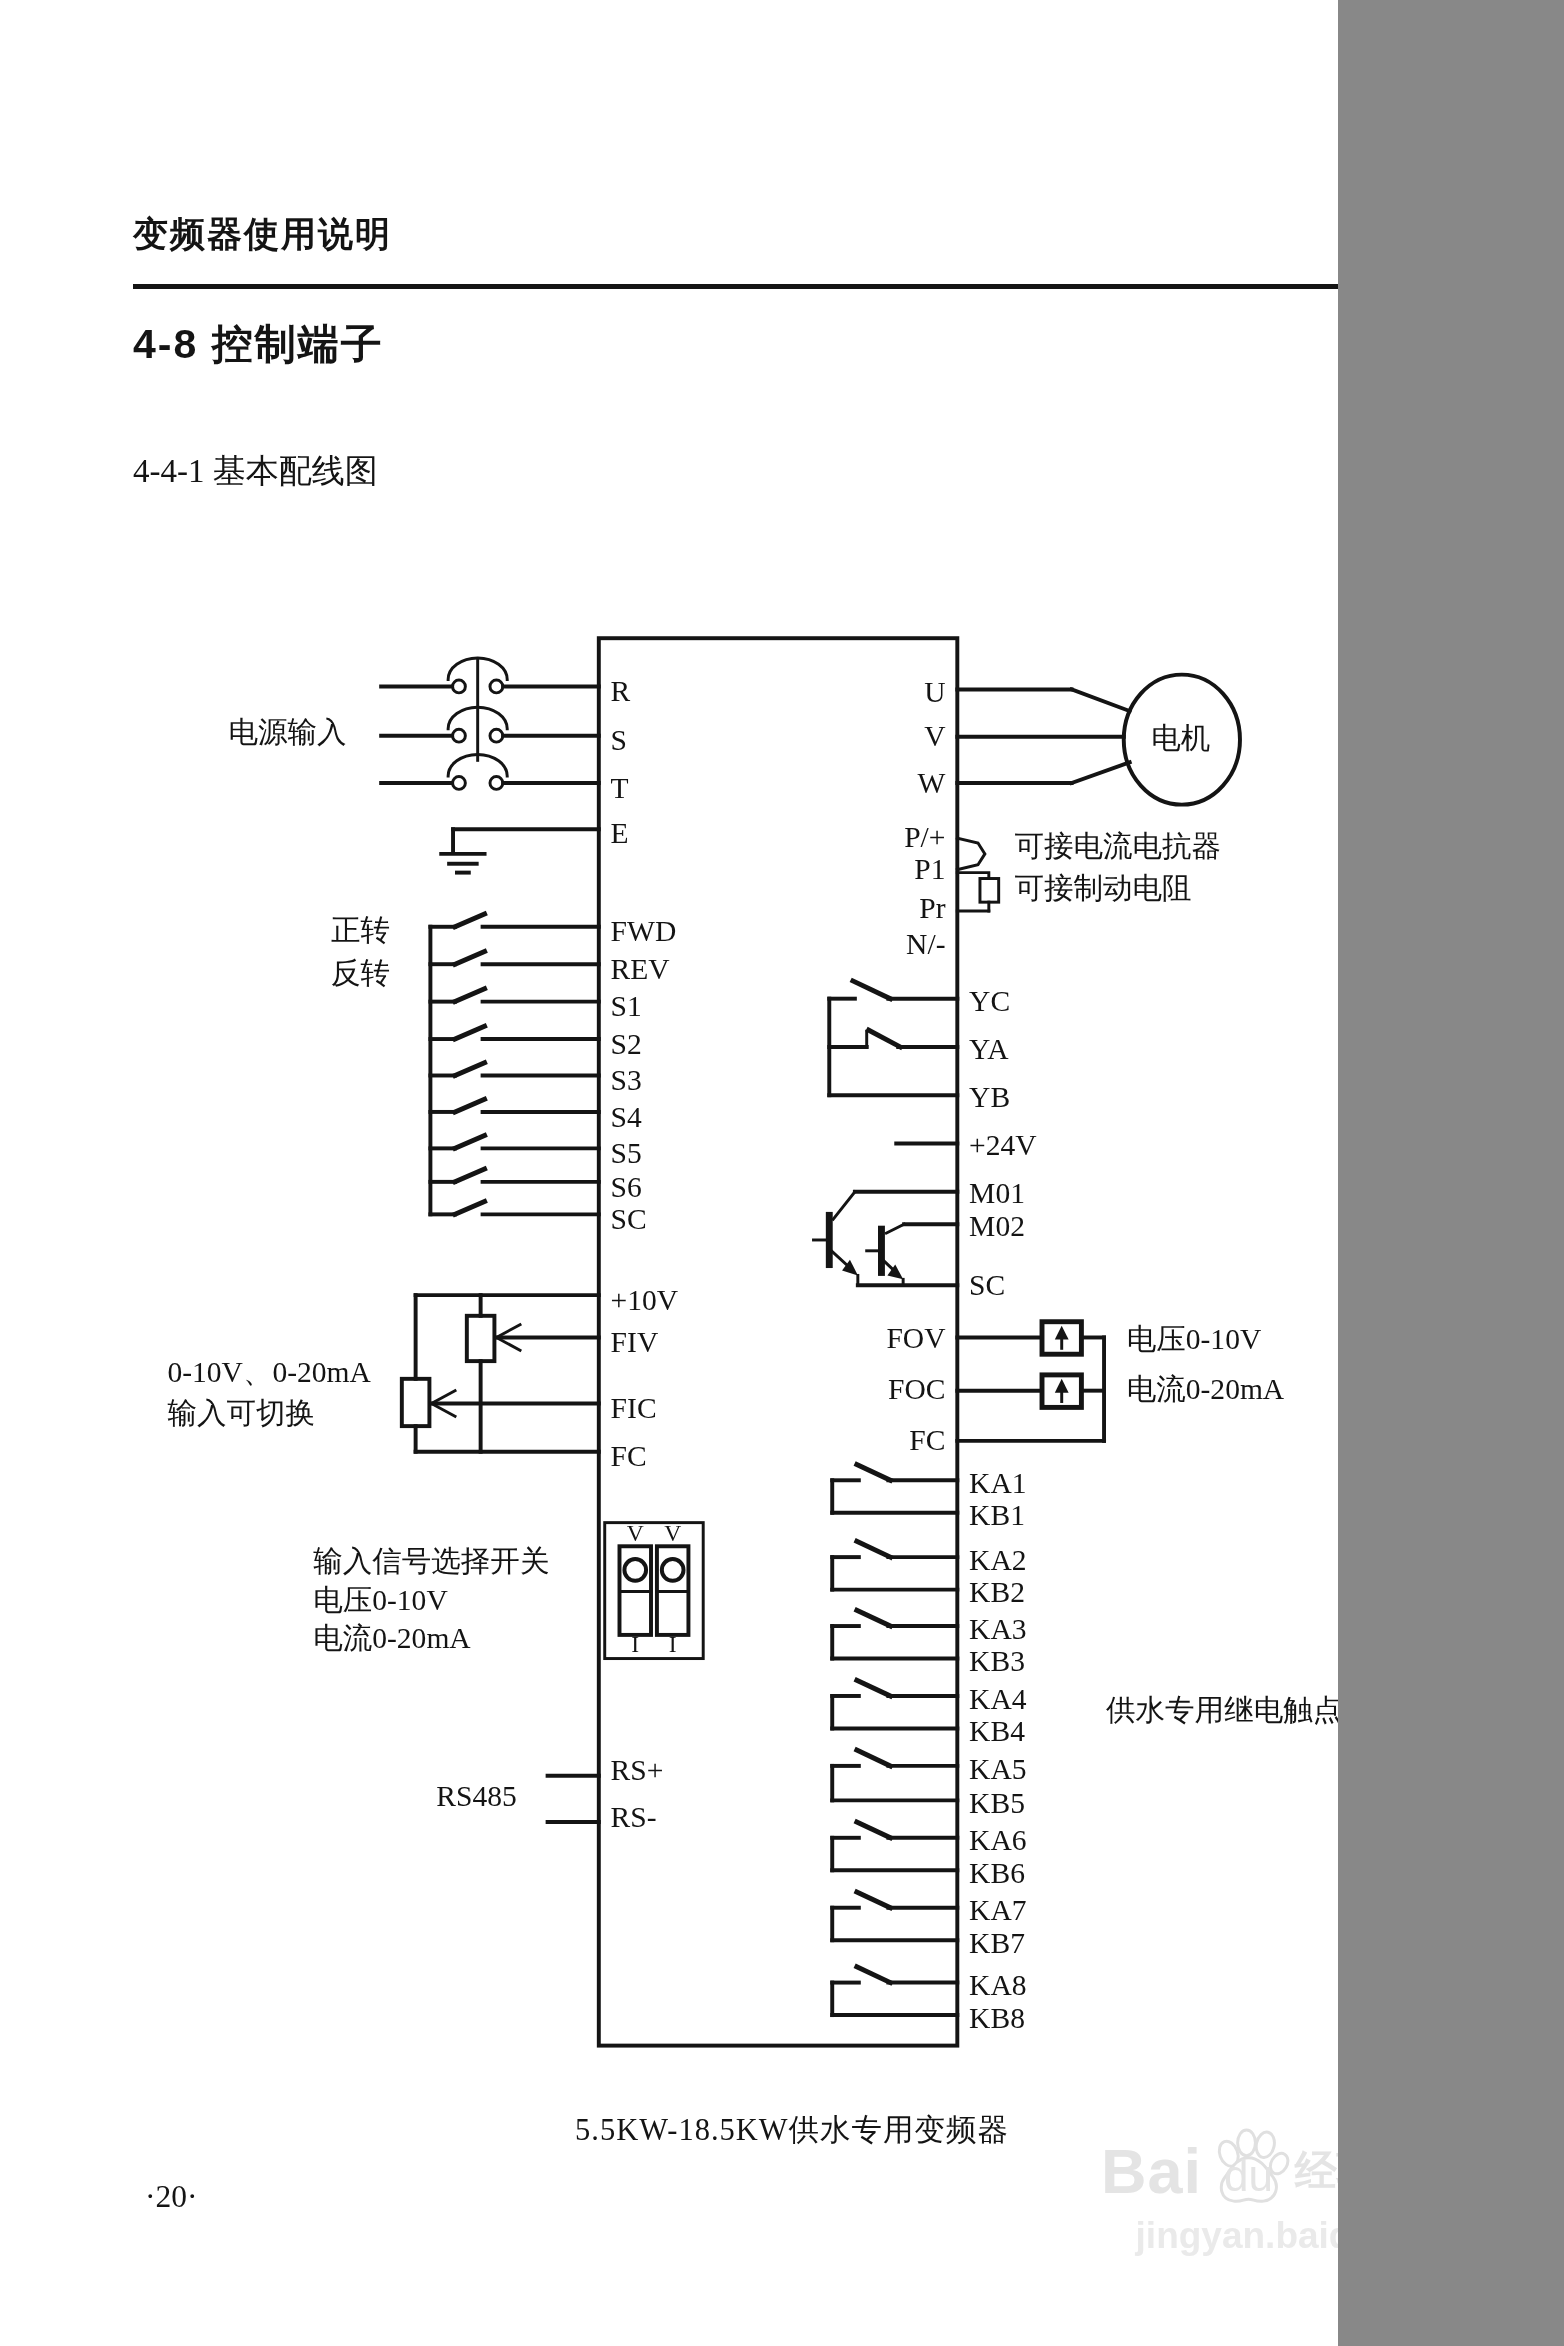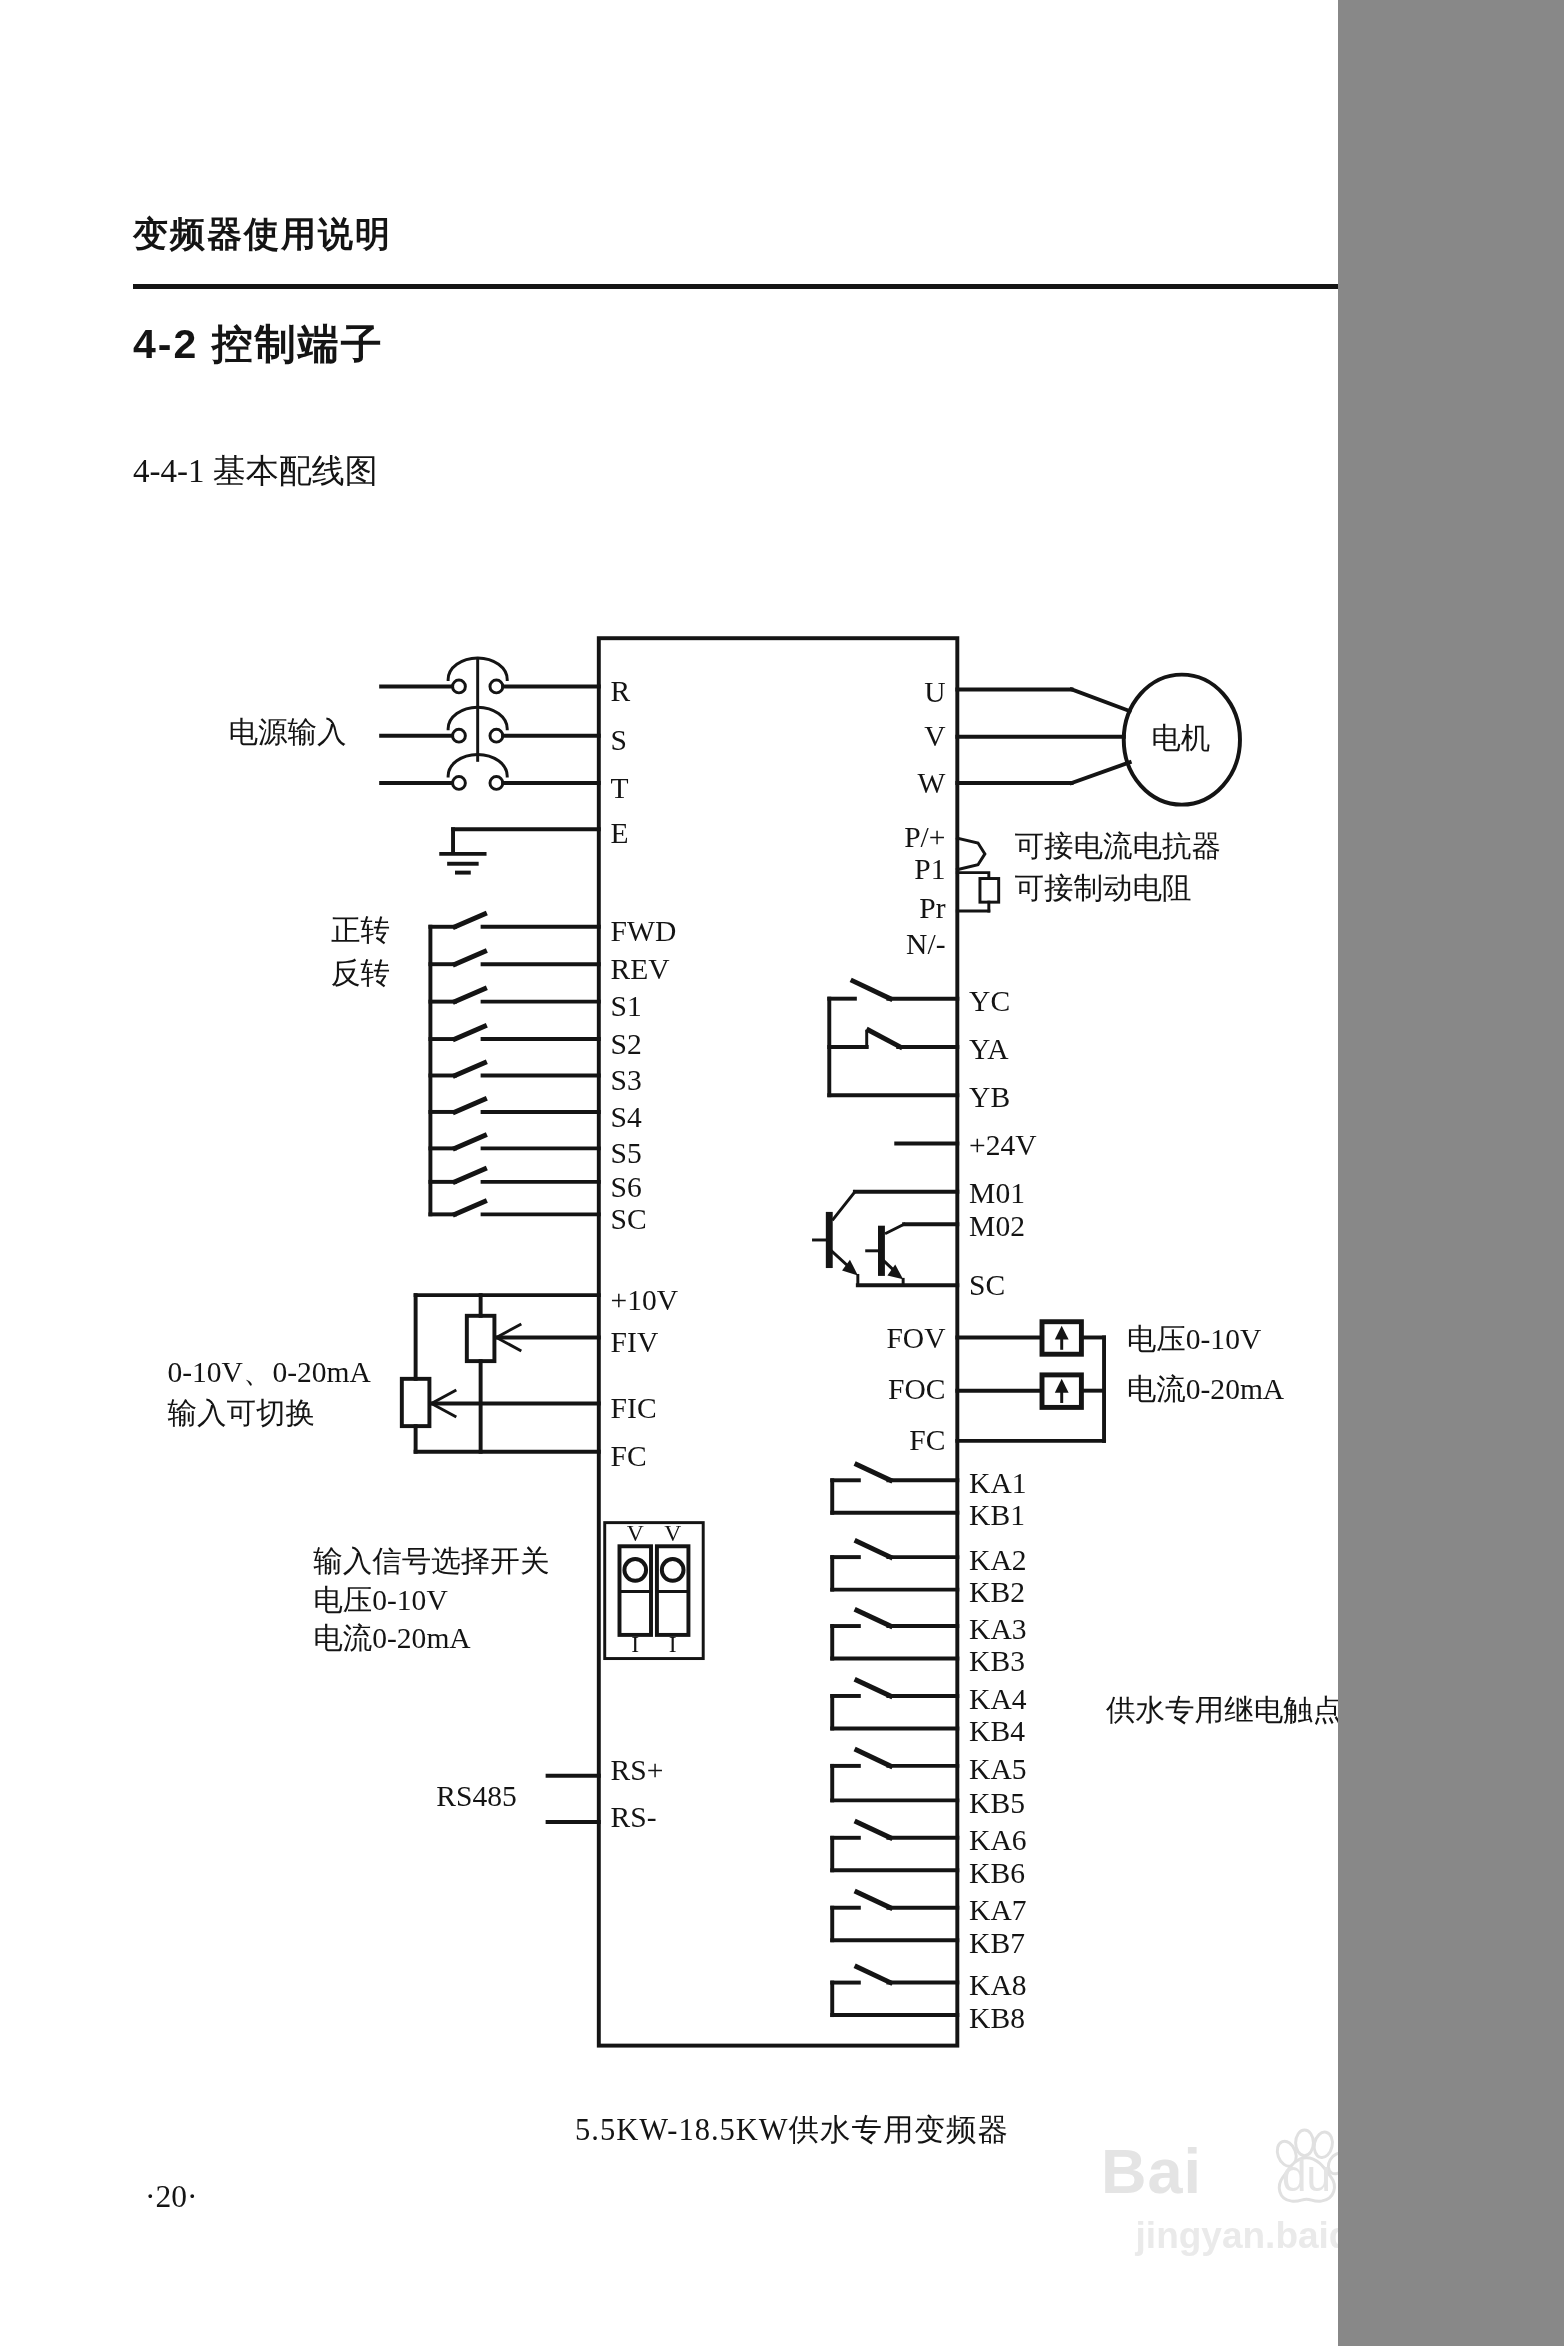--- a/index.html
+++ b/index.html
@@ -11,35 +11,35 @@
   .section{left:133px;top:317px;font-family:"Liberation Sans",sans-serif;font-weight:bold;font-size:41px;letter-spacing:2px;}
   .subsection{left:133px;top:449px;font-size:33px;}
   .figintro{left:212px;top:514px;font-size:33px;}
   .caption{left:575px;top:2110px;font-size:30.5px;letter-spacing:1px;}
   .pagenum{left:145px;top:2179px;font-size:31.5px;}
   svg text{dominant-baseline:middle;font-family:"Liberation Serif",serif;font-size:30px;}
   svg .cjk{font-size:30px;}
   svg .sm{font-size:24px;}
   .wm{left:1101px;top:2128px;width:394px;color:#e4e4e4;text-align:center;
       font-family:"Liberation Sans",sans-serif;}
-  .wm-row{display:flex;align-items:center;justify-content:space-between;gap:3.9px;}
+  .wm-row{display:flex;align-items:center;justify-content:flex-start;gap:3.9px;}
   .wm-brand{font-size:63px;font-weight:bold;letter-spacing:1px;}
   .wm-suffix{font-size:42px;font-weight:bold;}
   .wm-url{font-size:37px;font-weight:bold;color:#eaeaea;margin-top:2px;}
   .paw{position:relative;width:85px;height:85px;}
   .paw-du{position:absolute;left:50%;top:56%;transform:translate(-50%,-50%);font-size:44px;font-weight:normal;color:#e4e4e4;}
 </style>
 </head>
 <body>
 
 <div id="page">
 
   <div class="abs header">变频器使用说明</div>
   <div class="abs rule"></div>
-  <div class="abs section">4-2 控制端子</div>
+  <div class="abs section">4-8 控制端子</div>
   <div class="abs subsection">4-4-1 基本配线图</div>
 
   <svg class="abs" style="left:0;top:0" width="1564" height="2346" viewBox="0 0 1588 2382">
 
     <g fill="none" stroke="#141414" stroke-width="4" stroke-linecap="square">
 
       <rect x="608" y="648" width="364" height="1429"></rect>
 
       <g>
         <path d="M387 697 H459"></path>

